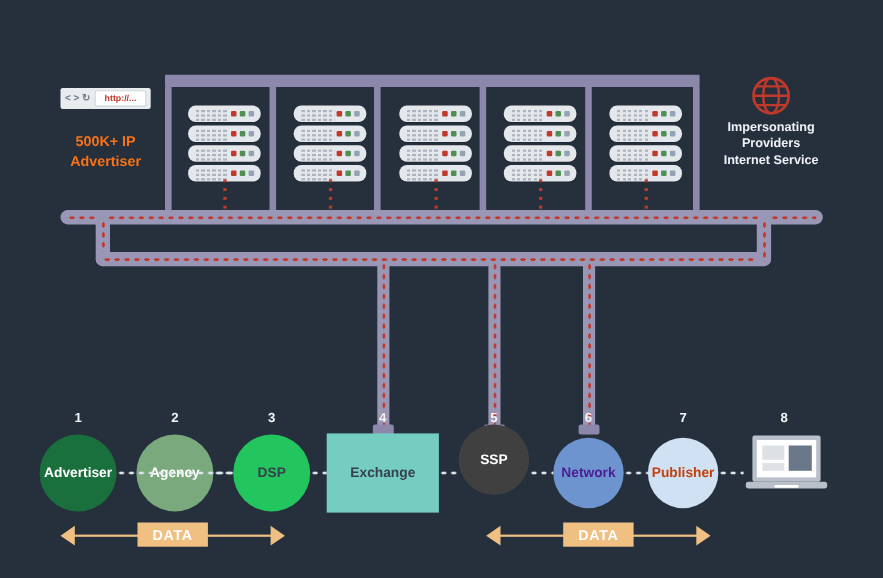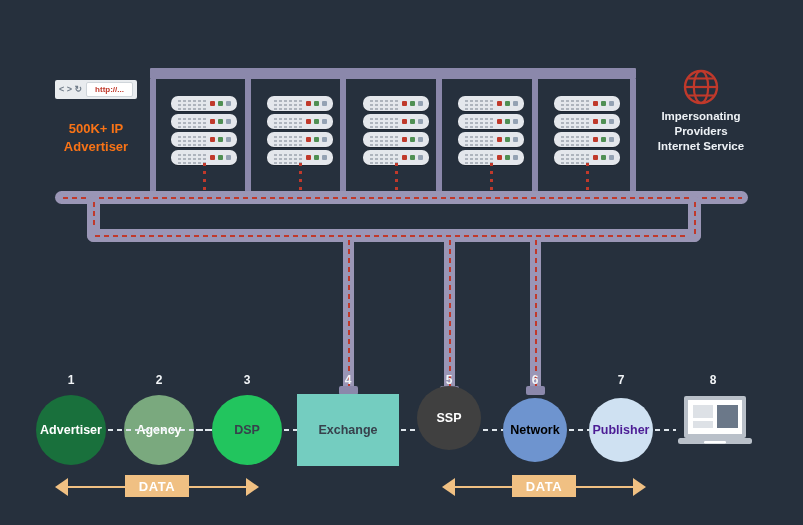--- a/index.html
+++ b/index.html
@@ -480,25 +480,25 @@
       </div>
       <div class="node-num abs" style="left: 333px; top: 373px;">4</div>
       <div class="node rect" style="left: 297px; top: 394px; width: 102px; height: 72px; background: rgb(116, 205, 192); color: rgb(55, 65, 76);">
         <span>Exchange</span>
       </div>
       <div class="node-num abs" style="left: 434px; top: 373px;">5</div>
       <div class="node circle" style="left: 417px; top: 386px; width: 64px; height: 64px; background: #404040; color: rgb(255, 255, 255);">
         <span>SSP</span>
       </div>
       <div class="node-num abs" style="left: 520px; top: 373px;">6</div>
-      <div class="node circle" style="left: 503px; top: 398px; width: 64px; height: 64px; background: rgb(110, 148, 207); color: #000000;">
+      <div class="node circle" style="left: 503px; top: 398px; width: 64px; height: 64px; background: rgb(110, 148, 207); color: #4c1d95;">
         <span>Network</span>
       </div>
       <div class="node-num abs" style="left: 606px; top: 373px;">7</div>
-      <div class="node circle" style="left: 589px; top: 398px; width: 64px; height: 64px; background: rgb(207, 225, 242); color: #4c1d95;">
+      <div class="node circle" style="left: 589px; top: 398px; width: 64px; height: 64px; background: rgb(207, 225, 242); color: #c2410c;">
         <span>Publisher</span>
       </div>
       <div class="node-num abs" style="left: 698px; top: 373px;">8</div>
       <div class="connector-dots abs" style="left: 106px; width: 106px; top: 428px;"></div>
       <div class="connector-dots abs" style="left: 194px; width: 18px; top: 428px;"></div>
       <div class="connector-dots abs" style="left: 282px; width: 15px; top: 428px;"></div>
       <div class="connector-dots abs" style="left: 399px; width: 18px; top: 428px;"></div>
       <div class="connector-dots abs" style="left: 481px; width: 22px; top: 428px;"></div>
       <div class="connector-dots abs" style="left: 567px; width: 22px; top: 428px;"></div>
       <div class="connector-dots abs" style="left: 653px; width: 23px; top: 428px;"></div>

